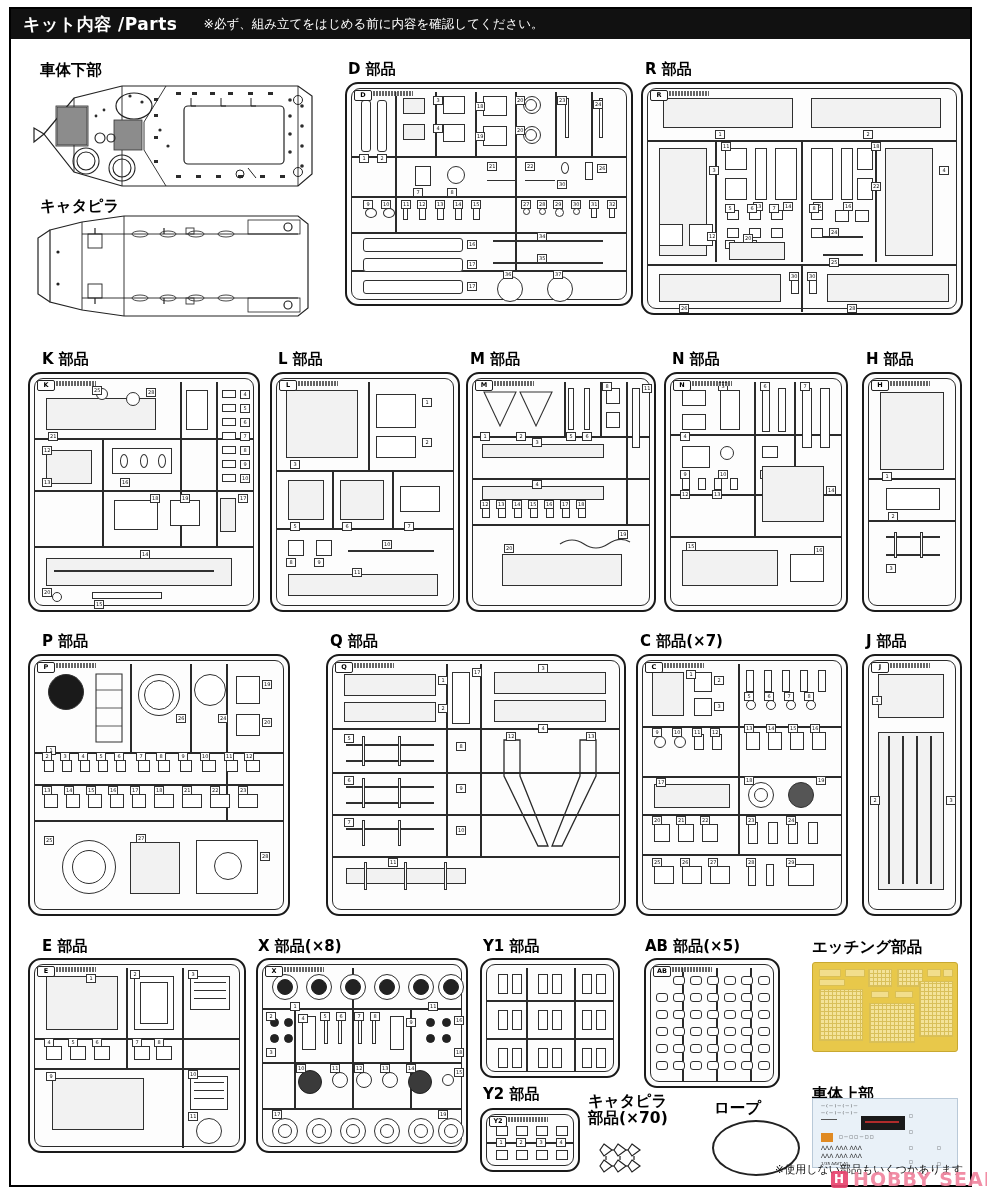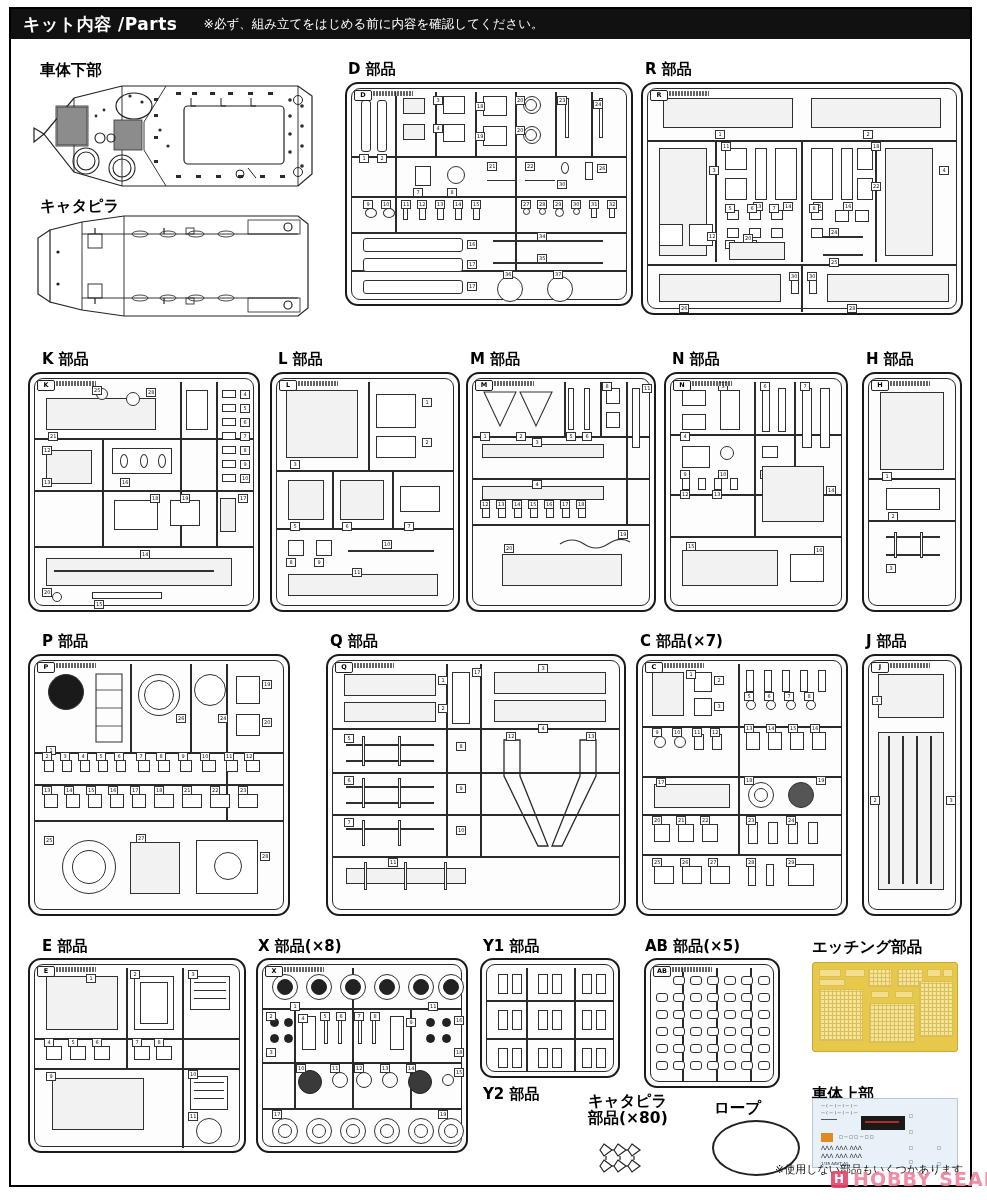--- a/index.html
+++ b/index.html
@@ -223,21 +223,21 @@
   <div class="sect-label" style="left:42px;top:937px;">E 部品</div>
   <div class="sect-label" style="left:258px;top:937px;">X 部品(×8)</div>
   <div class="sect-label" style="left:483px;top:937px;">Y1 部品</div>
   <div class="sect-label" style="left:645px;top:937px;">AB 部品(×5)</div>
   <div class="sect-label jp" style="left:812px;top:937px;">エッチング部品</div>
   <div class="sect-label jp" style="left:812px;top:1084px;">車体上部</div>
 
   <div class="sect-label" style="left:483px;top:1085px;">Y2 部品</div>
   <div class="sect-label jp two-line" style="left:588px;top:1093px;">
     <div>キャタピラ</div>
-    <div>部品(×80)</div>
+    <div>部品(×70)</div>
   </div>
   <div class="sect-label jp" style="left:714px;top:1098px;">ロープ</div>
 
   <div class="hull-wrap" style="left:26px;top:76px;">
     <svg width="300" height="118" viewBox="0 0 300 118">
       <g fill="none" stroke="#222" stroke-width="1.2">
         <path d="M18 58 L48 22 L96 10 L272 10 L286 20 L286 98 L272 110 L96 110 L48 96 Z"></path>
         <path d="M18 58 L8 52 L8 66 Z"></path>
         <path d="M48 22 L48 96" stroke-width="0.9"></path>
         <path d="M96 10 L96 110" stroke-width="0.9"></path>
@@ -1163,20 +1163,38 @@
     <div class="chev" style="left:8px;top:54px;">ΛΛΛ  ΛΛΛ  ΛΛΛ</div>
     <div class="dtxt" style="left:8px;top:62px;">1/35 AAV7 A1</div>
     <div class="dtxt" style="left:96px;top:14px;">□</div>
     <div class="dtxt" style="left:96px;top:30px;">□</div>
     <div class="dtxt" style="left:96px;top:46px;">□</div>
     <div class="dtxt" style="left:96px;top:60px;">□</div>
     <div class="dtxt" style="left:124px;top:46px;">□</div>
     <div class="dtxt" style="left:124px;top:62px;">□</div>
   </div>
 
+  <div class="sprue" style="left:480px;top:1108px;width:100px;height:64px;">
+    <div class="inner"></div>
+    <div class="tag">Y2</div>
+    <div class="brandbar"></div>
+    <div class="rail-h th" style="top:32px;"></div>
+    <div class="pt" style="left:14px;top:16px;width:12px;height:10px;"></div>
+    <div class="pt" style="left:34px;top:16px;width:12px;height:10px;"></div>
+    <div class="pt" style="left:54px;top:16px;width:12px;height:10px;"></div>
+    <div class="pt" style="left:74px;top:16px;width:12px;height:10px;"></div>
+    <div class="pt" style="left:14px;top:40px;width:12px;height:10px;"></div>
+    <div class="pt" style="left:34px;top:40px;width:12px;height:10px;"></div>
+    <div class="pt" style="left:54px;top:40px;width:12px;height:10px;"></div>
+    <div class="pt" style="left:74px;top:40px;width:12px;height:10px;"></div>
+    <div class="num" style="left:14px;top:28px;">1</div>
+    <div class="num" style="left:34px;top:28px;">2</div>
+    <div class="num" style="left:54px;top:28px;">3</div>
+    <div class="num" style="left:74px;top:28px;">4</div>
+  </div>
 
   <div style="position:absolute;left:598px;top:1140px;">
     <svg width="52" height="36" viewBox="0 0 52 36">
       <g fill="none" stroke="#222" stroke-width="1.2">
         <path d="M6 4 L14 10 L6 16 L2 10 Z"></path>
         <path d="M20 4 L28 10 L20 16 L16 10 Z"></path>
         <path d="M34 4 L42 10 L34 16 L30 10 Z"></path>
         <path d="M6 20 L14 26 L6 32 L2 26 Z"></path>
         <path d="M20 20 L28 26 L20 32 L16 26 Z"></path>
         <path d="M34 20 L42 26 L34 32 L30 26 Z"></path>

